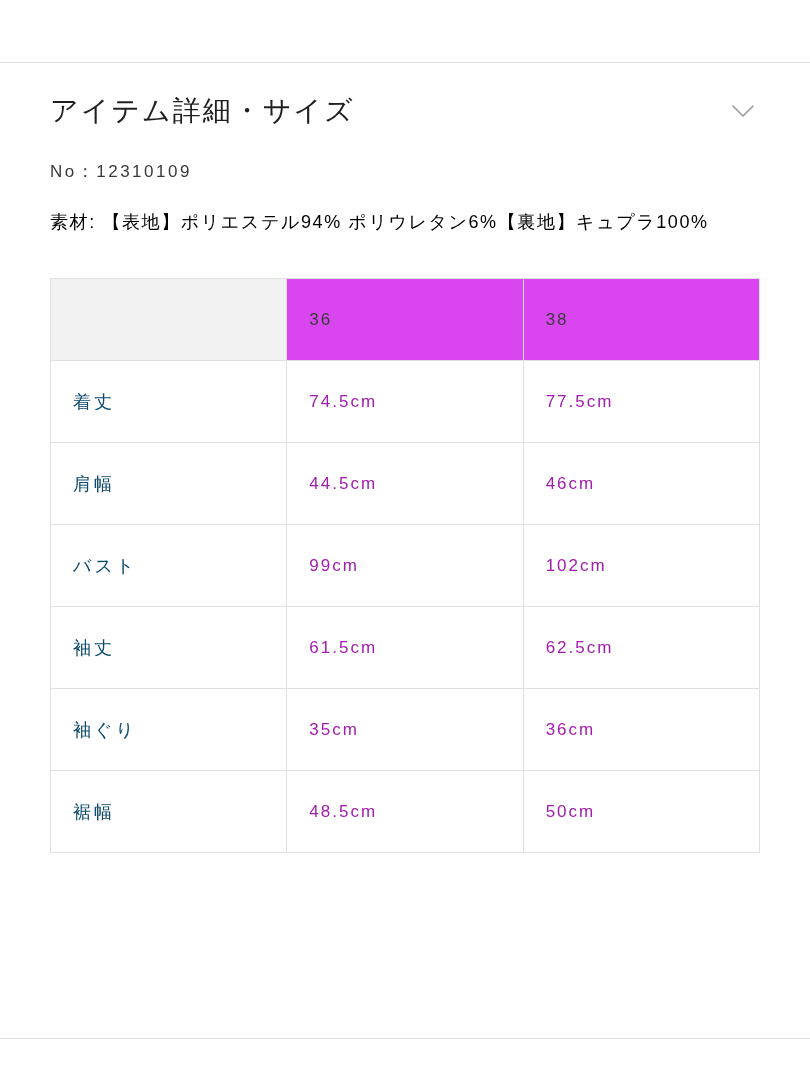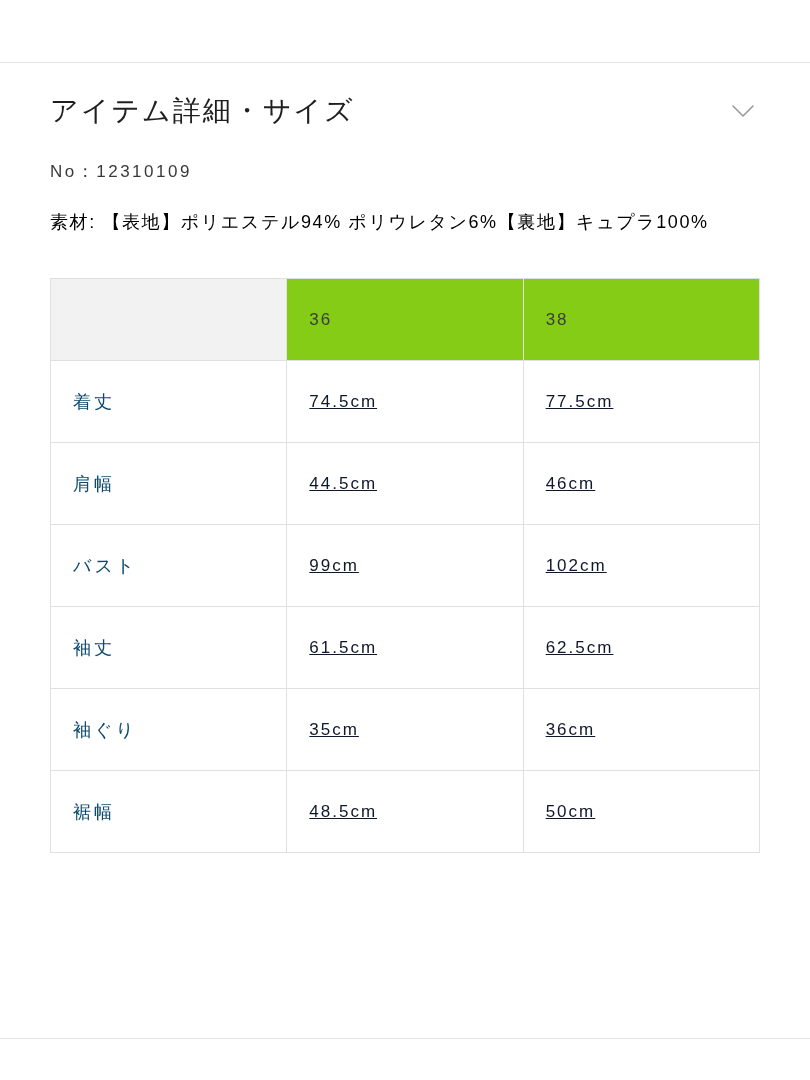--- a/index.html
+++ b/index.html
@@ -96,42 +96,41 @@
   table.size-table td {
     border: 1px solid #e0e0e0;
     height: 81px;
     padding: 0 22px;
     text-align: left;
     vertical-align: middle;
     font-weight: 400;
   }
 
   table.size-table thead th {
-    background: #84cc16;
+    background: #d946ef;
     font-size: 17px;
     letter-spacing: 2px;
     color: #3c3c3c;
   }
 
   table.size-table thead th.corner {
     background: #f2f2f2;
   }
 
   table.size-table tbody th {
     font-size: 18px;
     letter-spacing: 3px;
     color: #0c4a6e;
     width: 238px;
   }
 
   table.size-table tbody td {
     font-size: 17px;
     letter-spacing: 2px;
-    color: #0f172a;
-    text-decoration: underline;
+    color: #a21caf;
   }
 
   .bottom-divider {
     position: absolute;
     left: 0;
     bottom: 41px;
     width: 100%;
     height: 1px;
     background: #e3e3e3;
   }

